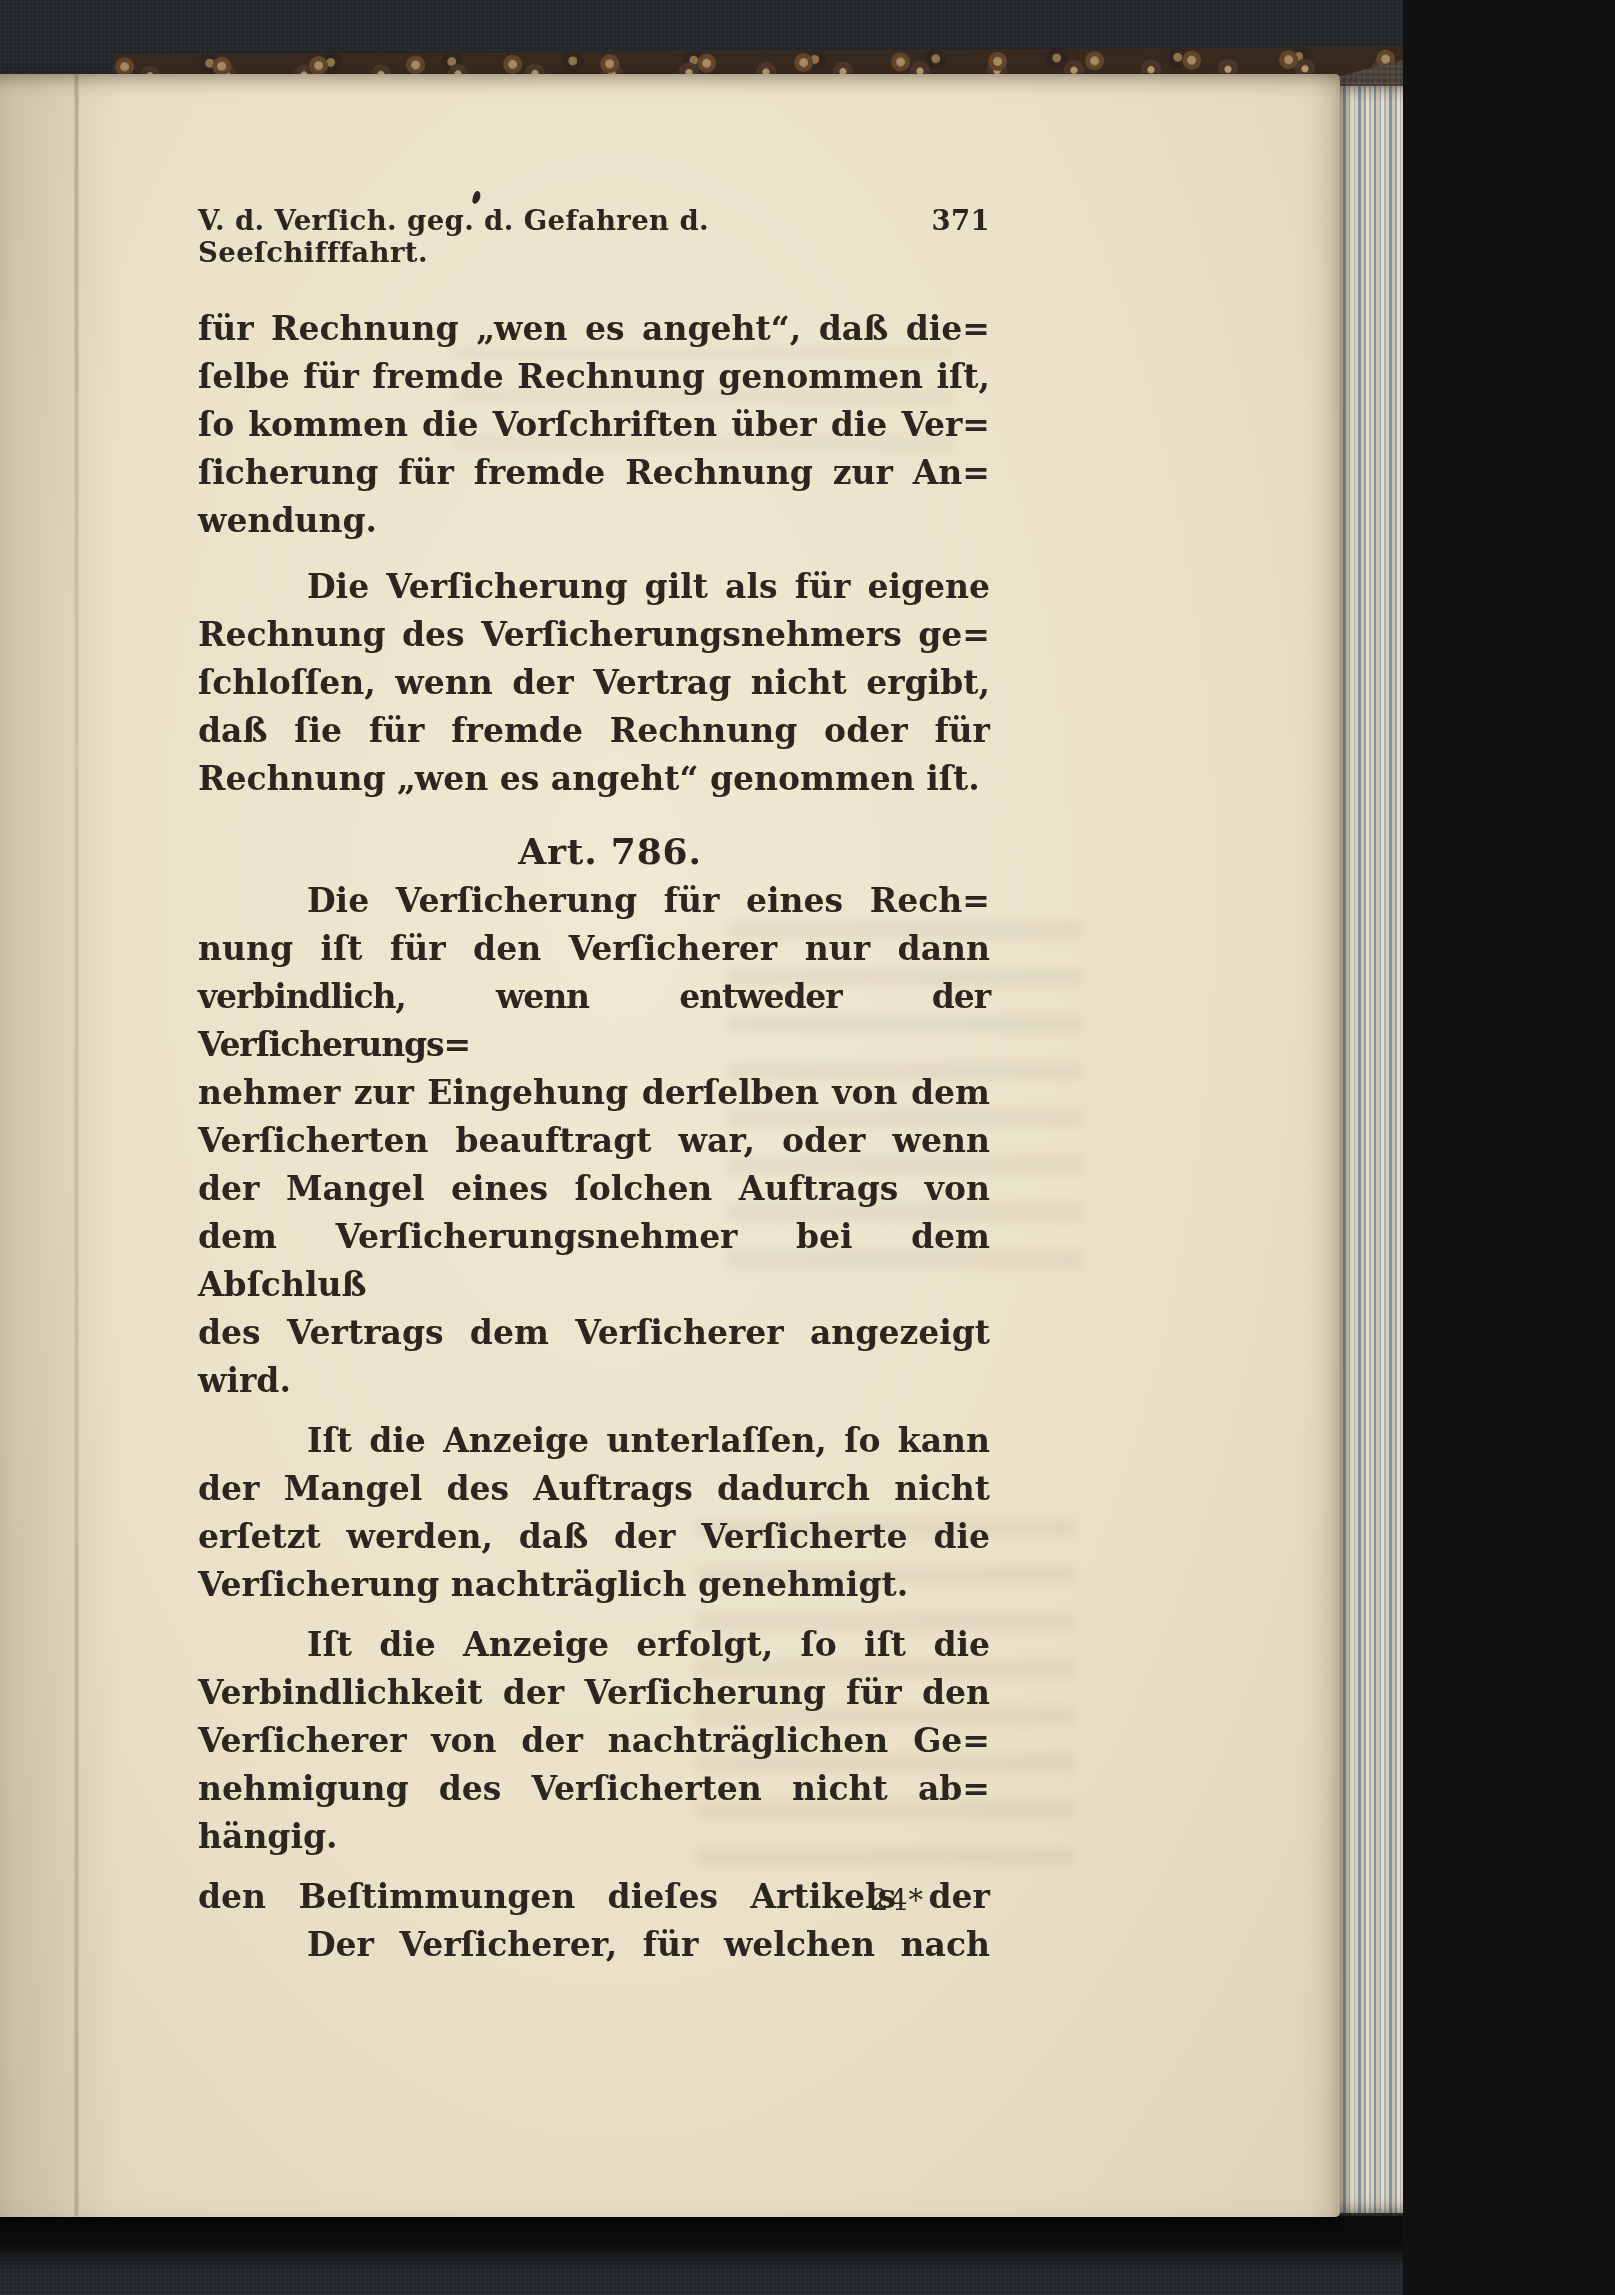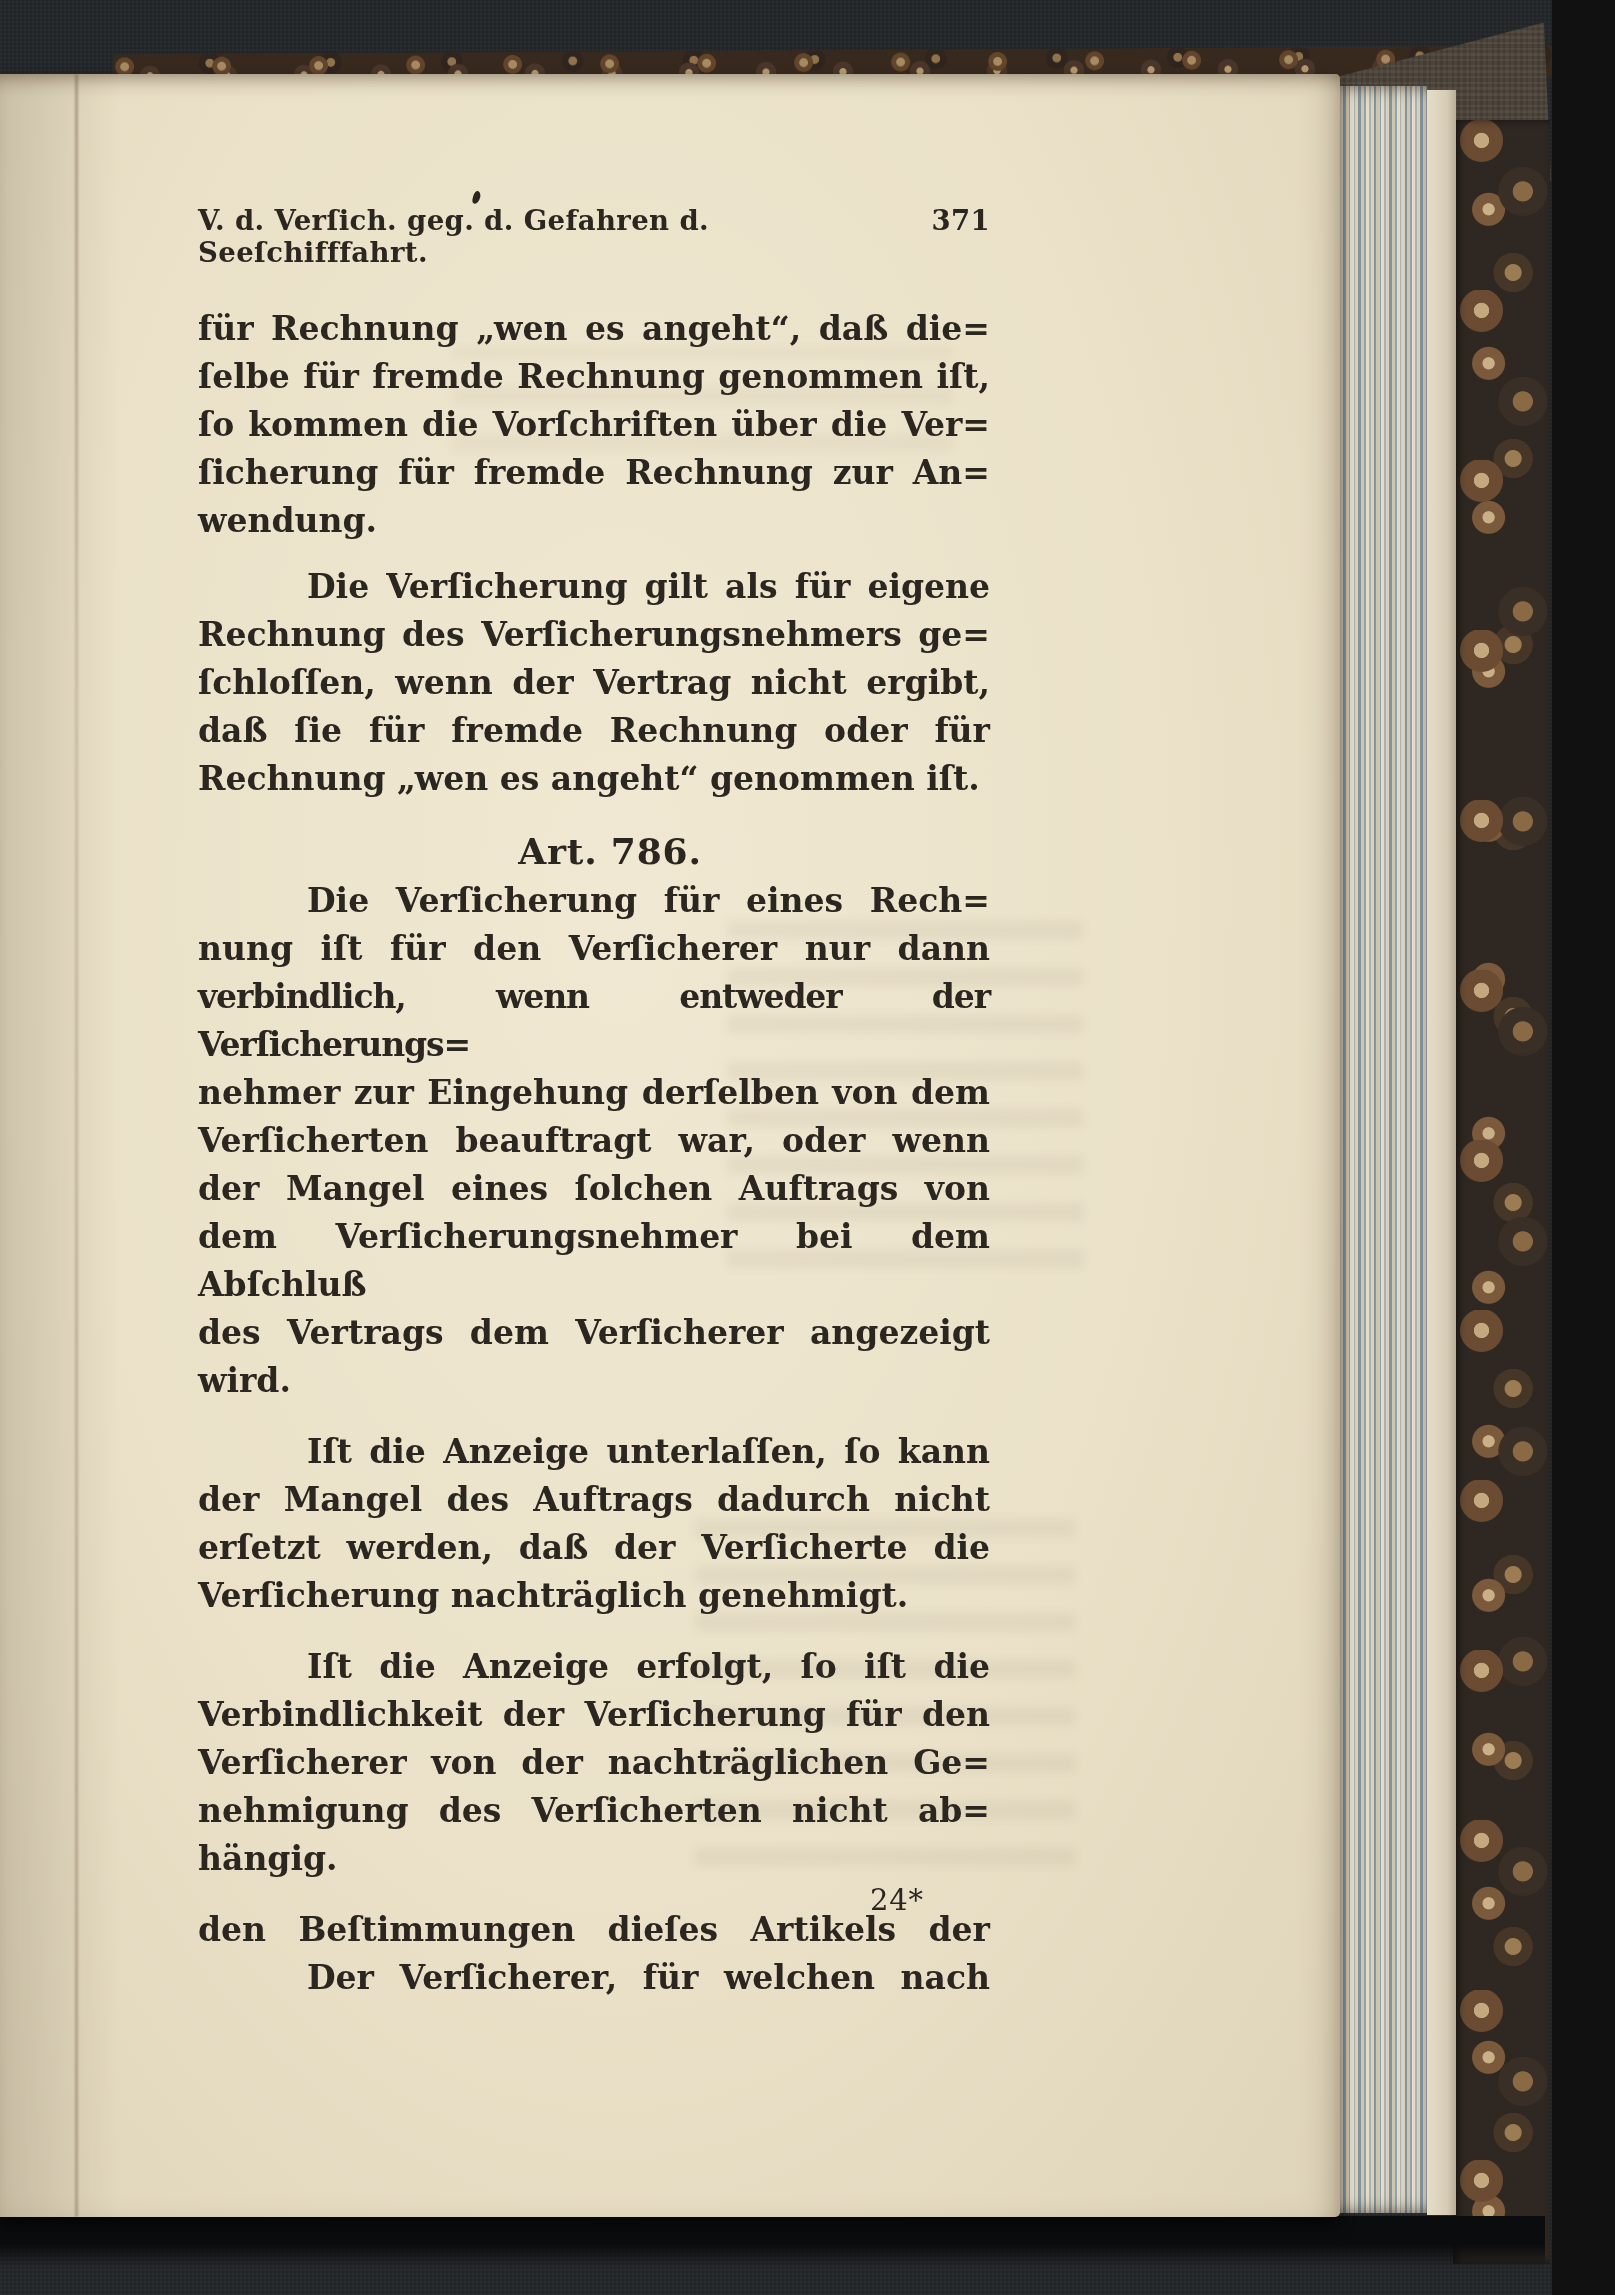--- a/index.html
+++ b/index.html
@@ -1,24 +1,25 @@
 <!DOCTYPE html>
 <html style="font-size:13px"><head>
 <meta charset="utf-8">
 <style>
   html,body{margin:0;padding:0;background:#111;}
   .stage{
     position:relative;
-    width:1552px;height:2295px;
+    width:1384px;height:2295px;
     overflow:hidden;
     background:
       repeating-linear-gradient(0deg, rgba(255,255,255,.025) 0 1.6px, transparent 1.6px 4px),
       repeating-linear-gradient(90deg, rgba(255,255,255,.02) 0 1.6px, transparent 1.6px 4px),
       #212427;
     font-family:"DejaVu Serif","Liberation Serif",serif;
+    padding-left:19px;
   }
 
   
   .top-strip{
     position:absolute;left:113px;top:50px;width:1454px;height:31px;
     transform:rotate(-0.35deg);
     background-color:#38291f;
     background-image:
       radial-gradient(circle at 12% 40%, #a58a62 0 4px, #63452c 4.8px 9px, transparent 9.7px),
       radial-gradient(circle at 48% 70%, #b89a6e 0 3.2px, #4a362a 4px 9.7px, transparent 10.5px),
@@ -99,21 +100,21 @@
     color:#2c2620;font-weight:700;font-size:27.5px;letter-spacing:0.4px;
   }
   .textblock{
     position:absolute;left:198px;top:305px;width:792px;
     color:#2c2620;font-weight:700;font-size:33px;line-height:48px;
   }
   .tl{min-height:48px;}
   .tl.j{text-align:justify;text-align-last:justify;}
   .tl.indent{text-indent:109px;}
   .tl.tight{letter-spacing:-1.1px;word-spacing:-4px;}
-  .para{margin-top:23px;}
+  .para{margin-top:12px;}
   .para.first{margin-top:0;}
   .para.mt-lg{margin-top:18px;}
   .article-heading{
     margin:24px 0 2px 32px;text-align:center;
     font-size:36px;line-height:48px;font-weight:700;color:#2c2620;
     letter-spacing:0.8px;
   }
   .signature-mark{
     position:absolute;left:826px;top:1883px;
     color:#2c2620;font-weight:400;font-size:29px;letter-spacing:0.8px;margin-left:44px;

